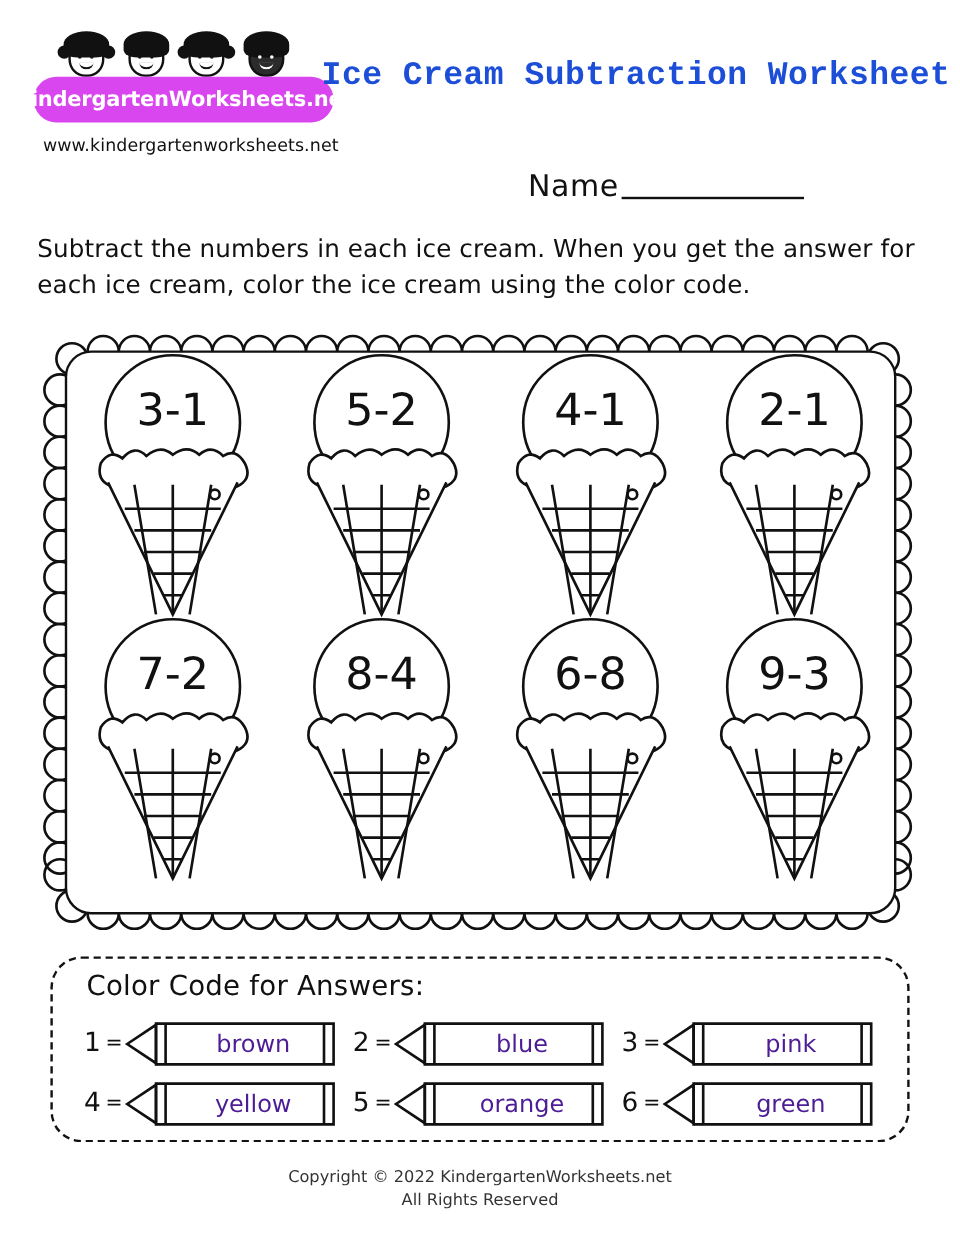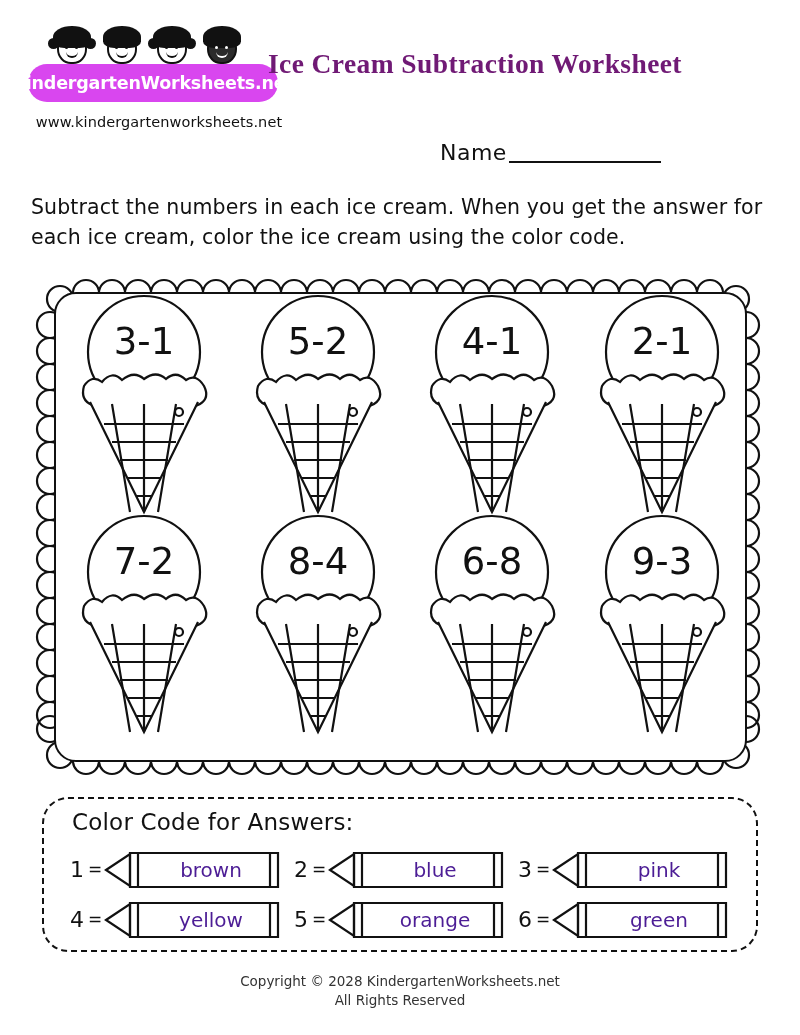--- a/index.html
+++ b/index.html
@@ -128,32 +128,32 @@
     font-size: 14.5px;
     color: #111;
     letter-spacing: 0.1px;
   }
 
   .title {
     position: absolute;
     left: 268px;
     top: 26px;
     width: 510px;
-    font-family: Liberation Serif, serif;
+    font-family: Liberation Mono, monospace;
     font-weight: bold;
     font-size: 27.5px;
     letter-spacing: 0.4px;
-    color: #701a75;
+    color: #1d4ed8;
     white-space: nowrap;
   }
   .name-line {
     position: absolute;
     left: 440px;
     top: 118px;
-    font-size: 22px;
+    font-size: 25px;
     color: #111;
     letter-spacing: 0.5px;
   }
   .name-line .blank {
     display: inline-block;
     border-bottom: 2px solid #111;
     width: 152px;
     height: 20px;
     margin-left: 2px;
     vertical-align: -3px;
@@ -630,17 +630,17 @@
             <path d="M34 4 L34 38 M166 4 L166 38"></path>
           </svg>
           <div class="label">green</div>
         </div>
       </div>
 
     </div>
   </div>
 
   <div class="footer">
-    <div>Copyright © 2028 KindergartenWorksheets.net</div>
+    <div>Copyright © 2022 KindergartenWorksheets.net</div>
     <div>All Rights Reserved</div>
   </div>
 
 </div>
 
 </body></html>

